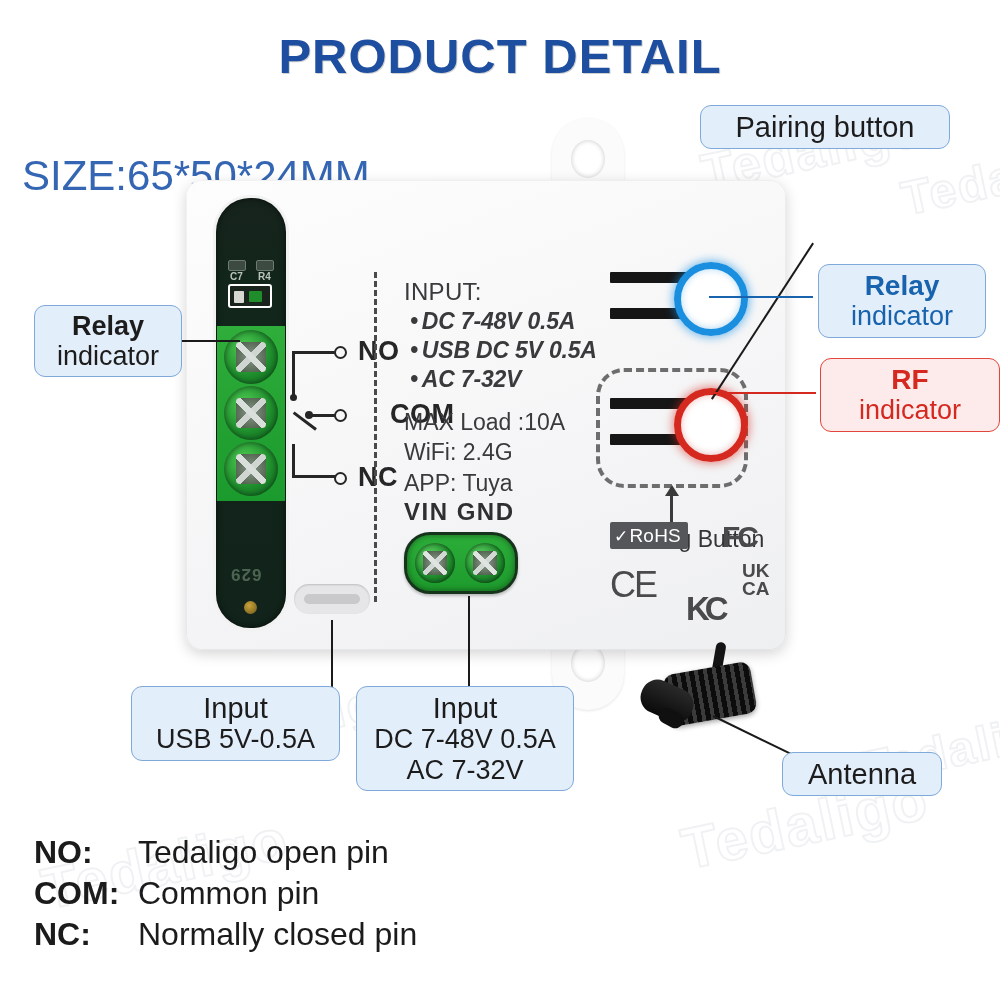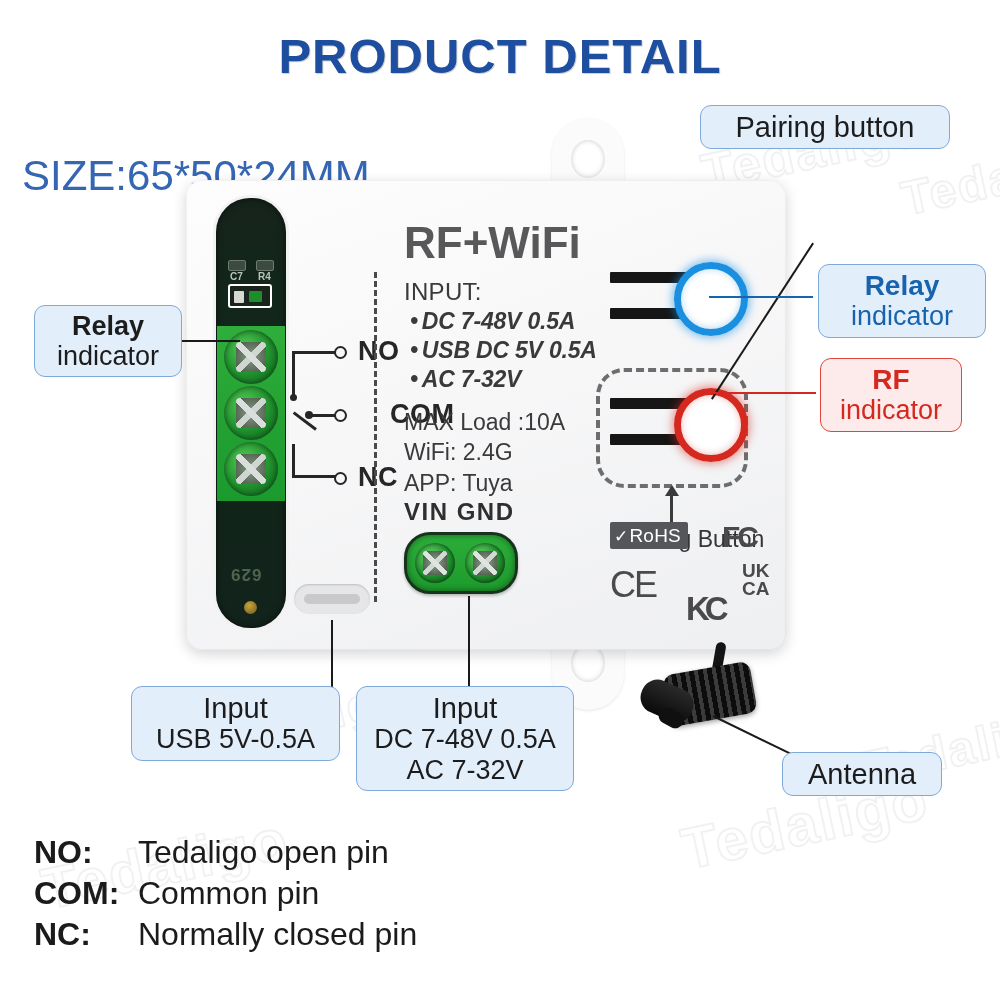--- a/index.html
+++ b/index.html
@@ -322,21 +322,20 @@
         <div class="wire" style="left:2px; top:112px; width:3px; height:34px;"></div>
         <div class="wire" style="left:2px; top:143px; width:44px; height:3px;"></div>
 
         <div class="pinLabel" style="left:68px; top:4px;">NO</div>
         <div class="pinLabel" style="left:68px; top:67px;margin-left:32px;">COM</div>
         <div class="pinLabel" style="left:68px; top:130px;">NC</div>
       </div>
 
       <div id="divider"></div>
 
-      <div id="brandTxt">RF+WiFi</div>
 
       <div id="specBlock">
         <div class="inputHead">INPUT:</div>
         <div class="bullets">
           <div>DC 7-48V 0.5A</div>
           <div>USB DC 5V 0.5A</div>
           <div>AC 7-32V</div>
         </div>
         <div class="plain">
           <div>MAX Load :10A</div>
@@ -408,21 +407,21 @@
 
   <div class="callout" style="left:700px; top:105px; width:250px;">
     <span class="l1" style="font-size:29px;">Pairing button</span>
   </div>
 
   <div class="callout" style="left:818px; top:264px; width:168px; color:#1763ad;">
     <span class="l1" style="font-size:28px; font-weight:700;">Relay</span>
     <span class="l2" style="font-size:27px;">indicator</span>
   </div>
 
-  <div class="callout red" style="left:820px; top:358px; width:142px; color:#d5291f;">
+  <div class="callout red" style="left:820px; top:358px; width:180px; color:#d5291f;">
     <span class="l1" style="font-size:28px; font-weight:700;">RF</span>
     <span class="l2" style="font-size:27px;">indicator</span>
   </div>
 
   <div class="callout" style="left:131px; top:686px; width:209px;">
     <span class="l1" style="font-size:29px;">Input</span>
     <span class="l2" style="font-size:27px;">USB 5V-0.5A</span>
   </div>
 
   <div class="callout" style="left:356px; top:686px; width:218px;">

